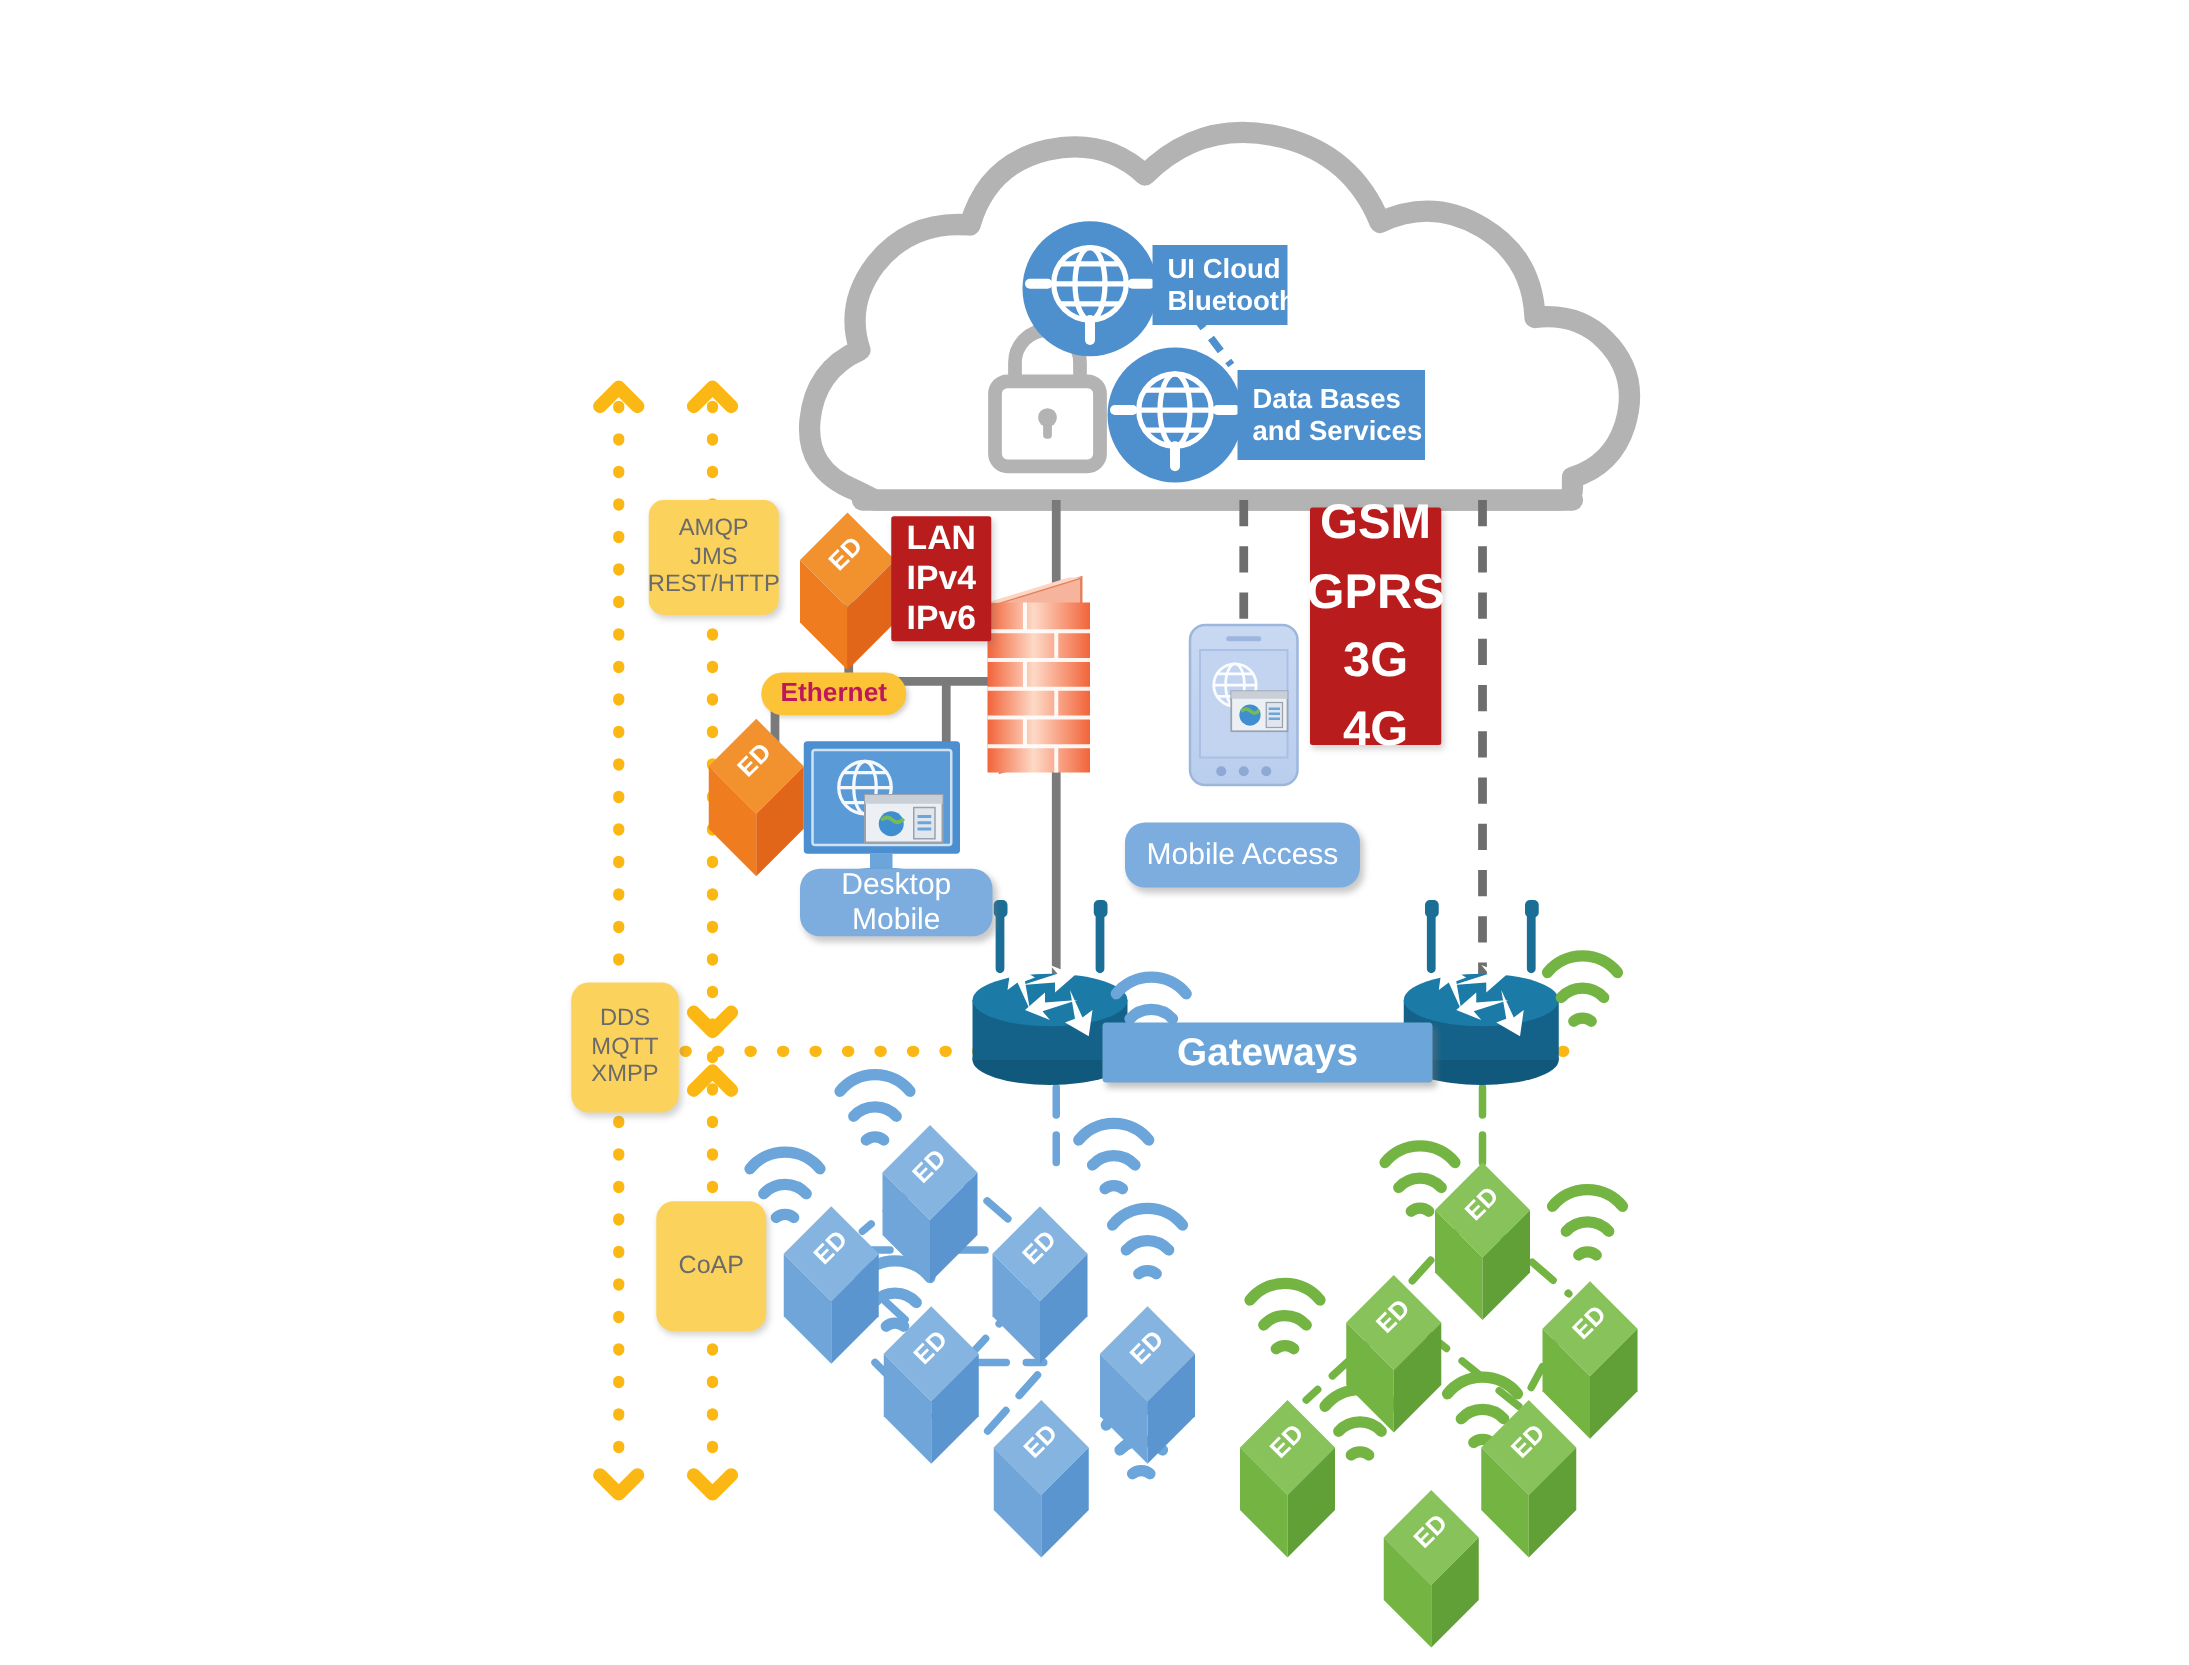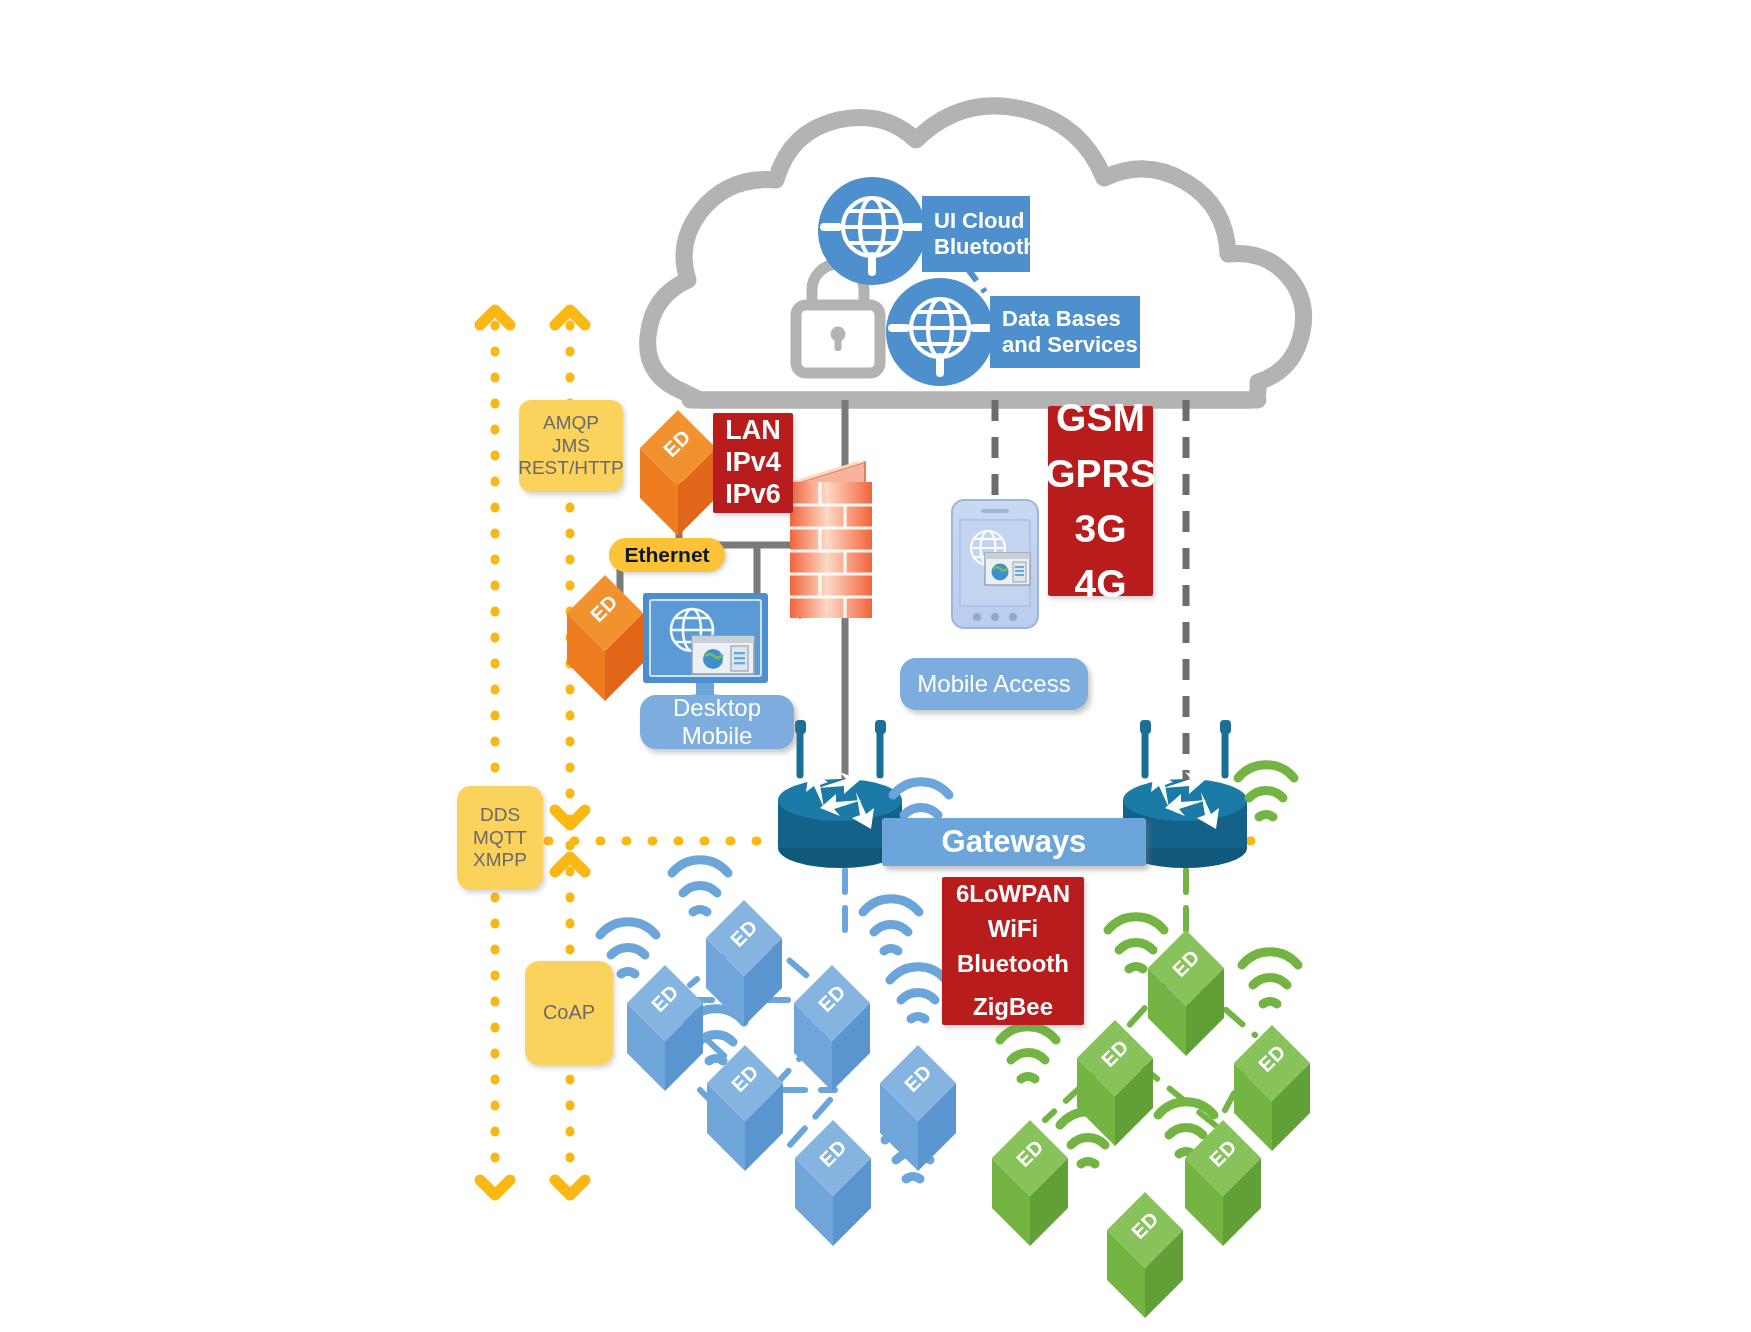--- a/index.html
+++ b/index.html
@@ -16,21 +16,21 @@
   
   .chip-orange{background:#b91c1c;border-radius:2px;color:#ffffff;font-weight:700;
       box-shadow:2px 3px 5px rgba(120,120,120,.33);}
   
   .chip-blue{background:#7cadde;border-radius:16px;color:#ffffff;font-weight:400;
       box-shadow:3px 4px 5px rgba(120,120,120,.40);}
   
   .chip-cloudsvc{background:#4e8fcd;color:#ffffff;font-weight:700;text-align:left;
       align-items:flex-start;padding-left:12px;}
   
-  .pill-yellow{background:#fbc335;border-radius:20px;color:#0f172a;font-weight:700;
+  .pill-yellow{background:#fbc335;border-radius:20px;color:#be185d;font-weight:700;
       box-shadow:2px 2px 4px rgba(120,120,120,.35);}
   
   .bar-gateways{background:#6ba5d9;color:#fff;font-weight:700;border-radius:3px;
       box-shadow:3px 4px 5px rgba(120,120,120,.45);}
 
   .ed-text{position:absolute;color:#fff;font-weight:700;letter-spacing:.5px;
       transform-origin:50% 50%;pointer-events:none;}
 </style>
 </head>
 <body>
@@ -389,21 +389,21 @@
         <line x1="917" y1="344" x2="963" y2="344"></line>
         <line x1="940" y1="357" x2="940" y2="373" stroke-width="8"></line>
         <line x1="892" y1="328" x2="906" y2="328" stroke-width="8"></line>
         <line x1="974" y1="328" x2="988" y2="328" stroke-width="8"></line>
       </g>
     </g>
 
     <line x1="955" y1="252" x2="985" y2="292" stroke="#4e8fcd" stroke-width="6" stroke-dasharray="13 10"></line>
   </svg>
 
-  <div class="lbl chip-cloudsvc" style="left:922px;top:196px;width:108px;height:76px;font-size:22px;">
+  <div class="lbl chip-cloudsvc" style="left:922px;top:196px;width:108px;height:64px;font-size:22px;">
     <span>UI Cloud</span>
     <span>Bluetooth</span>
   </div>
 
   <div class="lbl chip-cloudsvc" style="left:990px;top:296px;width:150px;height:72px;font-size:22px;">
     <span>Data Bases</span>
     <span>and Services</span>
   </div>
 
   <div class="lbl chip-yellow" style="left:519px;top:400px;width:104px;height:92px;font-size:19px;border-radius:12px;">
@@ -445,27 +445,20 @@
   </div>
 
   <div class="lbl chip-yellow" style="left:497px;top:961px;width:88px;height:104px;font-size:20px;margin-left:28px;">
     <span>CoAP</span>
   </div>
 
   <div class="lbl bar-gateways" style="left:882px;top:818px;width:264px;height:48px;font-size:31px;">
     <span>Gateways</span>
   </div>
 
-  <div class="lbl chip-orange" style="left:942px;top:877px;width:142px;height:148px;font-size:24px;line-height:1.45;">
-    <span>6LoWPAN</span>
-    <span>WiFi</span>
-    <span>Bluetooth</span>
-    <span style="height:10px"></span>
-    <span>ZigBee</span>
-  </div>
 
   <div class="ed-text" style="left:663px;top:432px;font-size:20px;transform:rotate(-45deg);">ED</div>
   <div class="ed-text" style="left:590px;top:597px;font-size:20px;transform:rotate(-45deg);">ED</div>
 
   <div class="ed-text" style="left:730px;top:922px;font-size:20px;transform:rotate(-45deg);">ED</div>
   <div class="ed-text" style="left:651px;top:987px;font-size:20px;transform:rotate(-45deg);">ED</div>
   <div class="ed-text" style="left:818px;top:987px;font-size:20px;transform:rotate(-45deg);">ED</div>
   <div class="ed-text" style="left:731px;top:1067px;font-size:20px;transform:rotate(-45deg);">ED</div>
   <div class="ed-text" style="left:904px;top:1067px;font-size:20px;transform:rotate(-45deg);">ED</div>
   <div class="ed-text" style="left:819px;top:1142px;font-size:20px;transform:rotate(-45deg);">ED</div>

